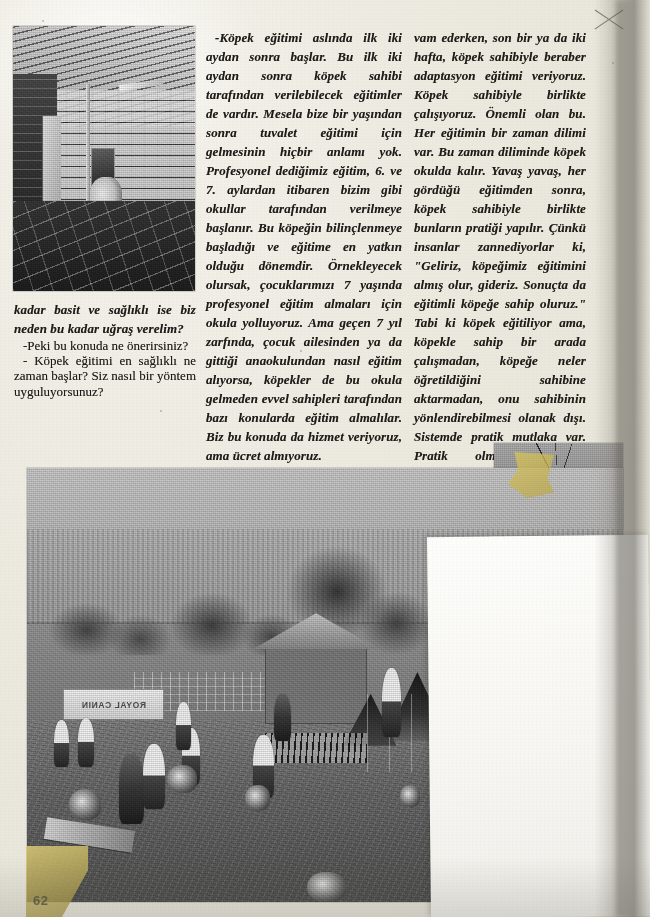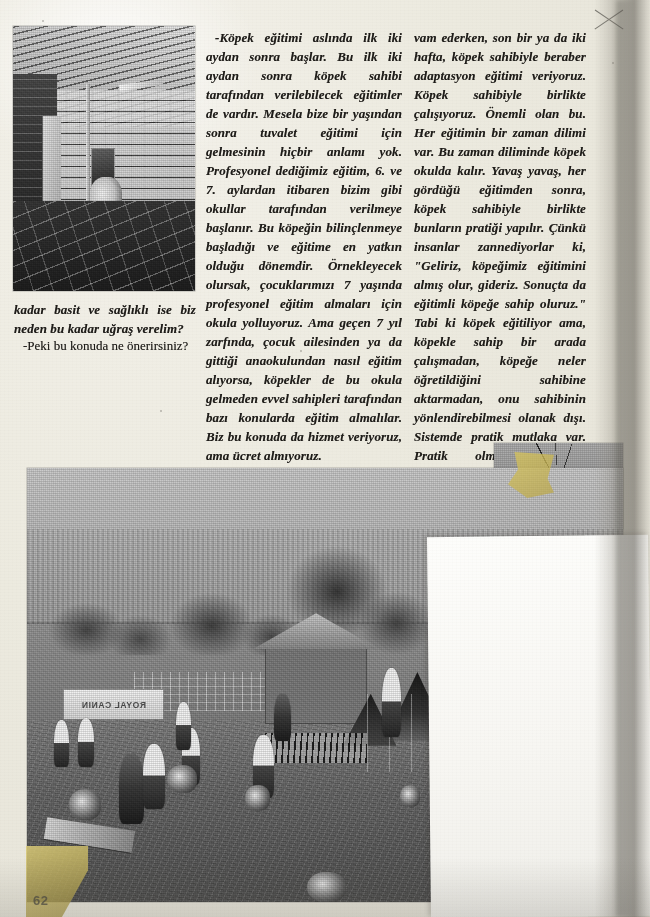--- a/index.html
+++ b/index.html
@@ -387,20 +387,21 @@
     <div class="k-floor">
       <div class="k-floor-grid"></div>
     </div>
     <div class="halftone"></div>
     <div class="photo-grain"></div>
   </div>
 
   <div class="col c1">
     <p class="q-bold no-indent">kadar basit ve sağlıklı ise biz neden bu kadar uğraş verelim?</p>
     <p class="q-plain">-Peki bu konuda ne önerirsiniz?</p>
+    <p class="q-plain">- Köpek eğitimi en sağlıklı ne zaman başlar? Siz nasıl bir yöntem uyguluyorsunuz?</p>
   </div>
 
   <div class="col c2">
     <p class="q-bold">-Köpek eğitimi aslında ilk iki aydan sonra başlar. Bu ilk iki aydan sonra köpek sahibi tarafından verilebilecek eğitimler de vardır. Mesela bize bir yaşından sonra tuvalet eğitimi için gelmesinin hiçbir anlamı yok. Profesyonel dediğimiz eğitim, 6. ve 7. aylardan itibaren bizim gibi okullar tarafından verilmeye başlanır. Bu köpeğin bilinçlenmeye başladığı ve eğitime en yatkın olduğu dönemdir. Örnekleyecek olursak, çocuklarımızı 7 yaşında profesyonel eğitim almaları için okula yolluyoruz. Ama geçen 7 yıl zarfında, çocuk ailesinden ya da gittiği anaokulundan nasıl eğitim alıyorsa, köpekler de bu okula gelmeden evvel sahipleri tarafından bazı konularda eğitim almalılar. Biz bu konuda da hizmet veriyoruz, ama ücret almıyoruz.</p>
     <p class="q-bold">- Okulda bir sistem var. Köpek, sistemin içine gelir. Eğitim de-</p>
   </div>
 
   <div class="col c3">
     <p class="q-bold no-indent">vam ederken, son bir ya da iki hafta, köpek sahibiyle beraber adaptasyon eğitimi veriyoruz. Köpek sahibiyle birlikte çalışıyoruz. Önemli olan bu. Her eğitimin bir zaman dilimi var. Bu zaman diliminde köpek okulda kalır. Yavaş yavaş, her gördüğü eğitimden sonra, köpek sahibiyle birlikte bunların pratiği yapılır. Çünkü insanlar zannediyorlar ki, "Geliriz, köpeğimiz eğitimini almış olur, gideriz. Sonuçta da eğitimli köpeğe sahip oluruz." Tabi ki köpek eğitiliyor ama, köpekle sahip bir arada çalışmadan, köpeğe neler öğretildiğini sahibine aktarmadan, onu sahibinin yönlendirebilmesi olanak dışı. Sistemde pratik mutlaka var. Pratik olmadan olmaz. Amerika'da da, Almanya'da da, Macaristan'da da sistem aynı. Köpeği bırakırsınız okula; eğitim dilimlerini tamamlar, sahibiyle pratik yapar ve eğitimli olarak okuldan çıkar. Aslında Avrupa'da bir yöntem daha var, ama Türkiye'de bunu uygulamak oldukça zor. Köpek sahipleri</p>
   </div>

